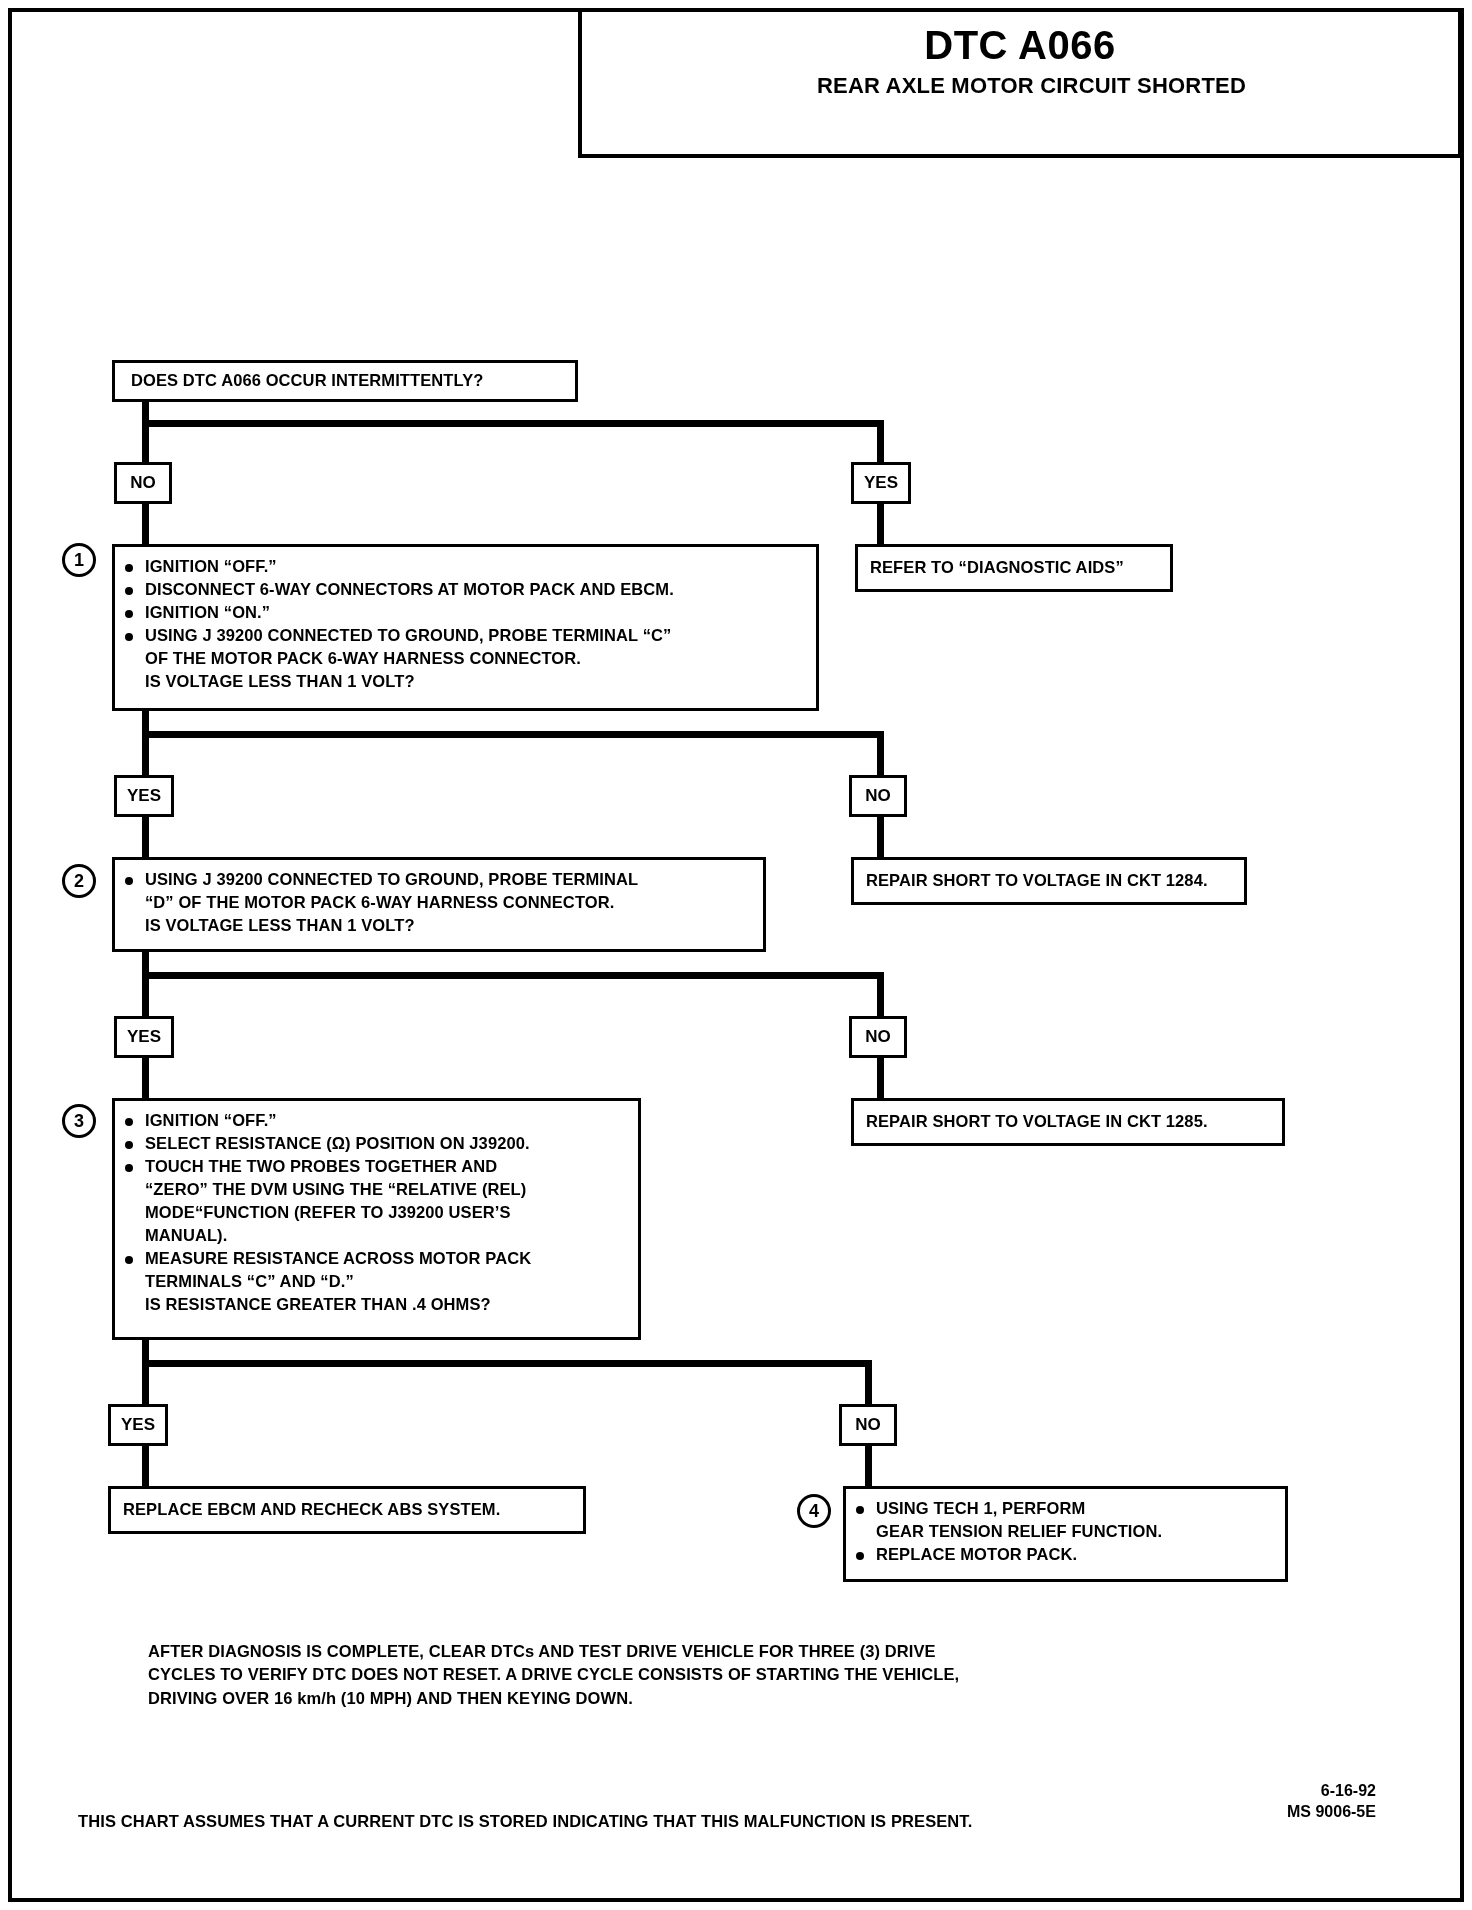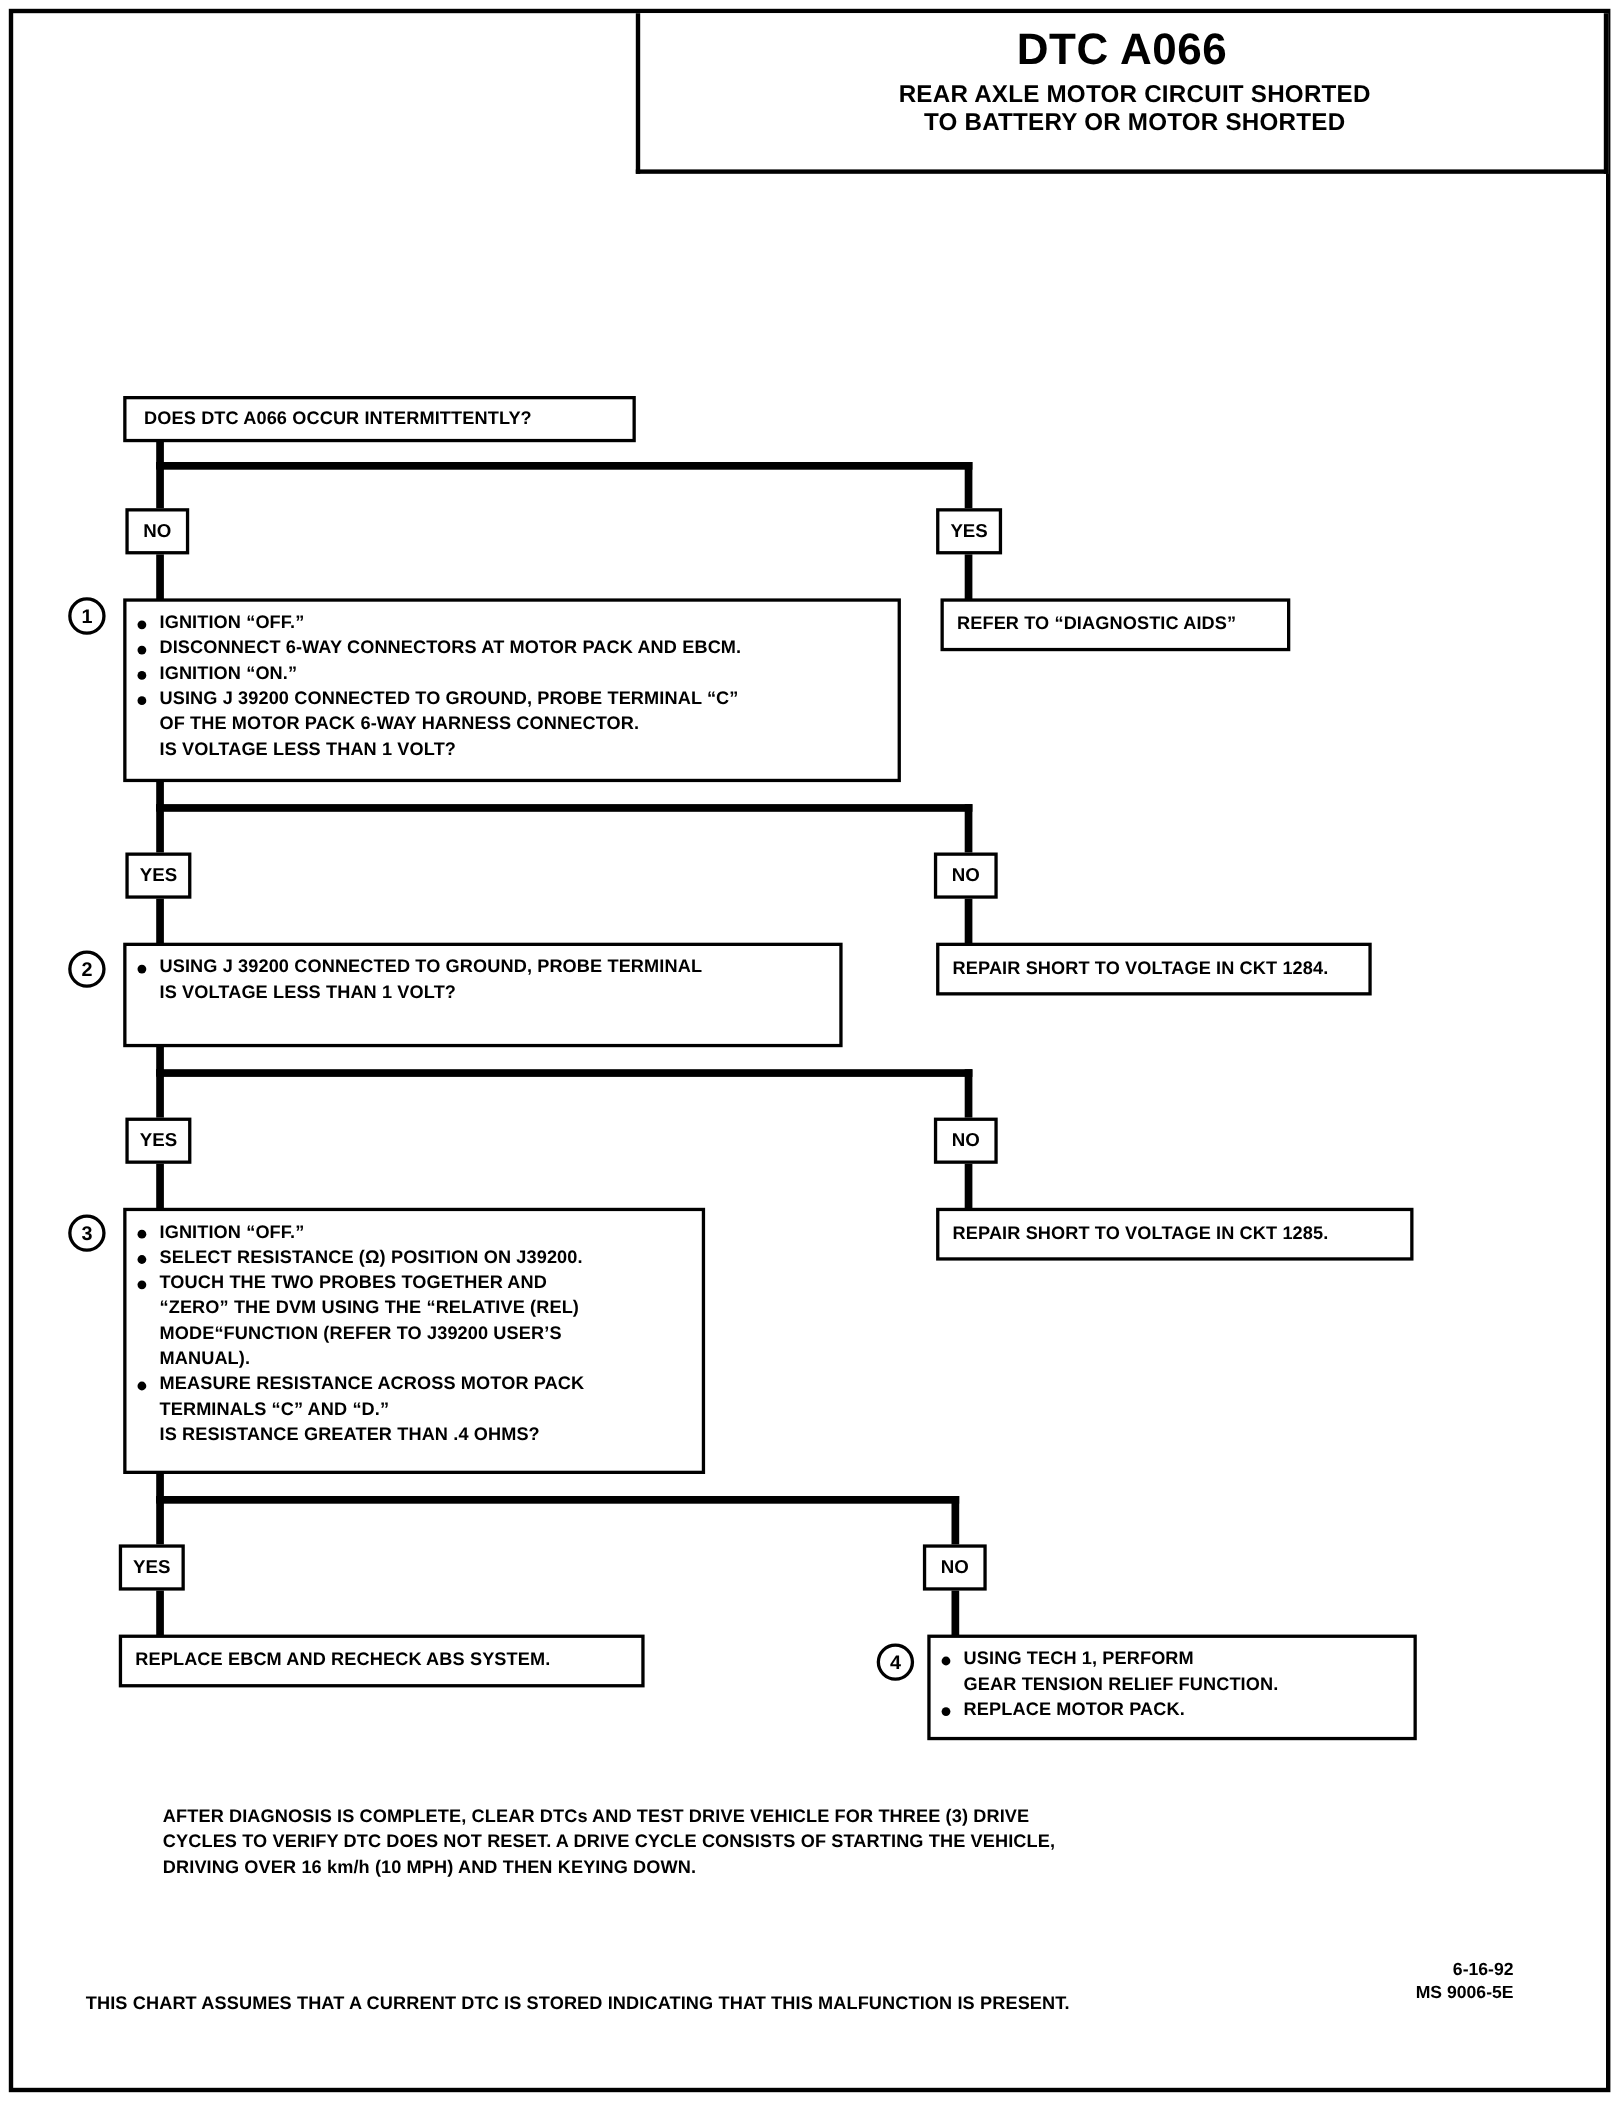--- a/index.html
+++ b/index.html
@@ -161,21 +161,20 @@
 <body>
 
 <div id="page">
 
   <div class="page-border"></div>
 
   <div class="title-block">
     <div class="title-dtc">DTC A066</div>
     <div class="title-sub">
       <div>REAR AXLE MOTOR CIRCUIT SHORTED</div>
-      <div>TO BATTERY OR MOTOR SHORTED</div>
     </div>
   </div>
 
   <div class="box single" style="left:112px; top:360px; width:466px; height:42px;padding-left:16px;">
     <span>DOES DTC A066 OCCUR INTERMITTENTLY?</span>
   </div>
 
   <div class="ln vln" style="left:142px; top:400px; height:26px;"></div>
 
   <div class="ln hln" style="left:142px; top:420px; width:742px;"></div>
@@ -230,20 +229,21 @@
   <div class="box single" style="left:851px; top:857px; width:396px; height:48px;">
     <span>REPAIR SHORT TO VOLTAGE IN CKT 1284.</span>
   </div>
 
   <div class="step-circle" style="left:62px; top:864px;">
     <span>2</span>
   </div>
   <div class="box" style="left:112px; top:857px; width:654px; height:95px;">
     <ul class="blist">
       <li class="bulleted">USING J 39200 CONNECTED TO GROUND, PROBE TERMINAL</li>
+      <li class="cont">“D” OF THE MOTOR PACK 6-WAY HARNESS CONNECTOR.</li>
       <li class="cont">IS VOLTAGE LESS THAN 1 VOLT?</li>
     </ul>
   </div>
 
   <div class="ln vln" style="left:142px; top:950px; height:28px;"></div>
   <div class="ln hln" style="left:142px; top:972px; width:742px;"></div>
   <div class="ln vln" style="left:142px; top:972px; height:46px;"></div>
   <div class="ln vln" style="left:877px; top:972px; height:46px;"></div>
 
   <div class="tag" style="left:114px; top:1016px; width:60px; height:42px;">

